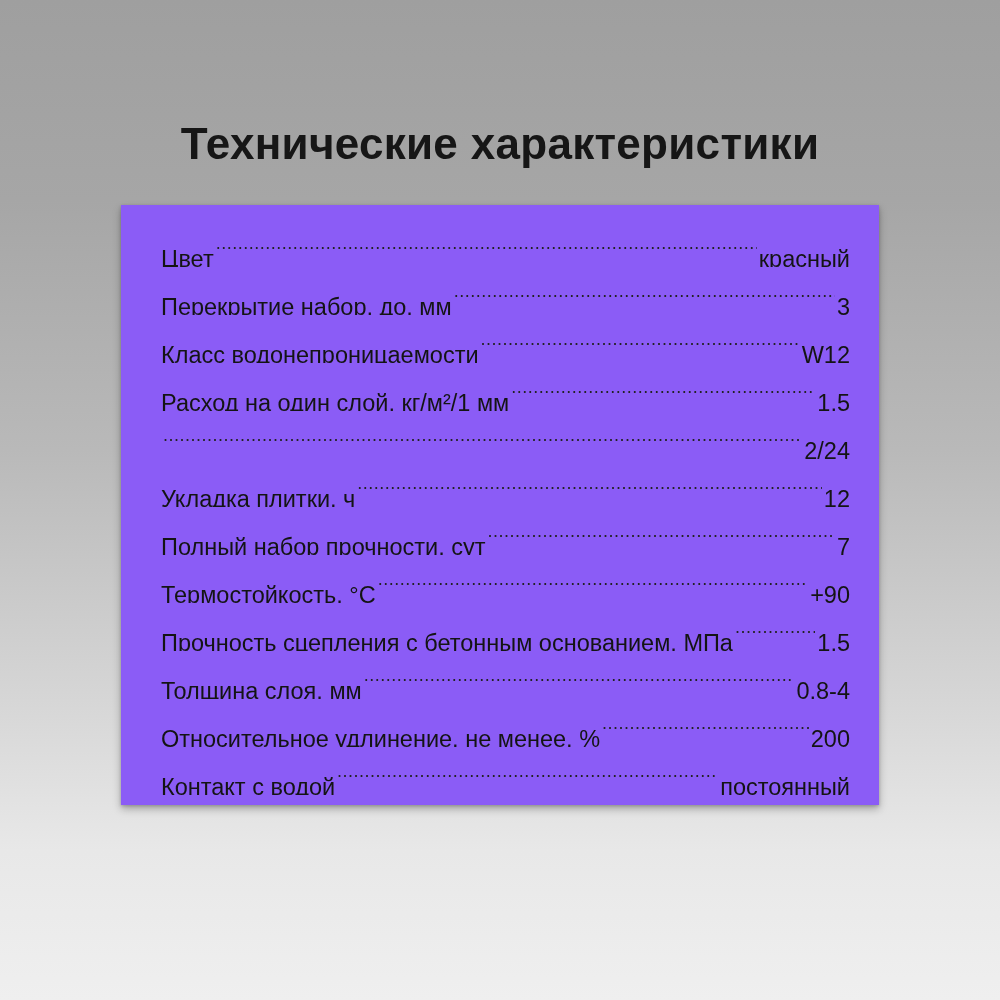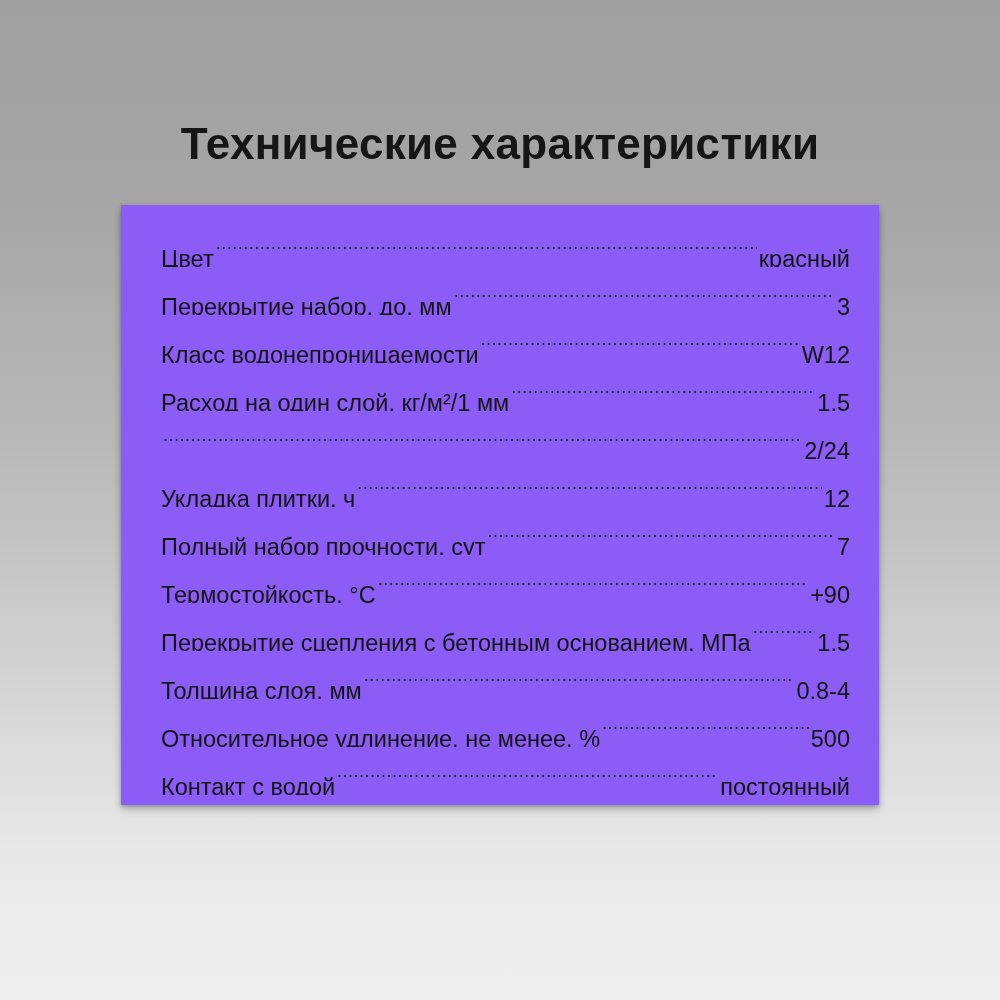--- a/index.html
+++ b/index.html
@@ -112,32 +112,32 @@
     <span class="label">Полный набор прочности, сут</span>
     <span class="dots"></span>
     <span class="value">7</span>
   </div>
   <div class="row">
     <span class="label">Термостойкость, °С</span>
     <span class="dots"></span>
     <span class="value">+90</span>
   </div>
   <div class="row">
-    <span class="label">Перекрытие сцепления с бетонным основанием, МПа</span>
+    <span class="label">Прочность сцепления с бетонным основанием, МПа</span>
     <span class="dots"></span>
     <span class="value">1,5</span>
   </div>
   <div class="row">
     <span class="label">Толщина слоя, мм</span>
     <span class="dots"></span>
     <span class="value">0,8-4</span>
   </div>
   <div class="row">
     <span class="label">Относительное удлинение, не менее, %</span>
     <span class="dots"></span>
-    <span class="value">500</span>
+    <span class="value">200</span>
   </div>
   <div class="row">
     <span class="label">Контакт с водой</span>
     <span class="dots"></span>
     <span class="value">постоянный</span>
   </div>
 </div>
 
 </body></html>

